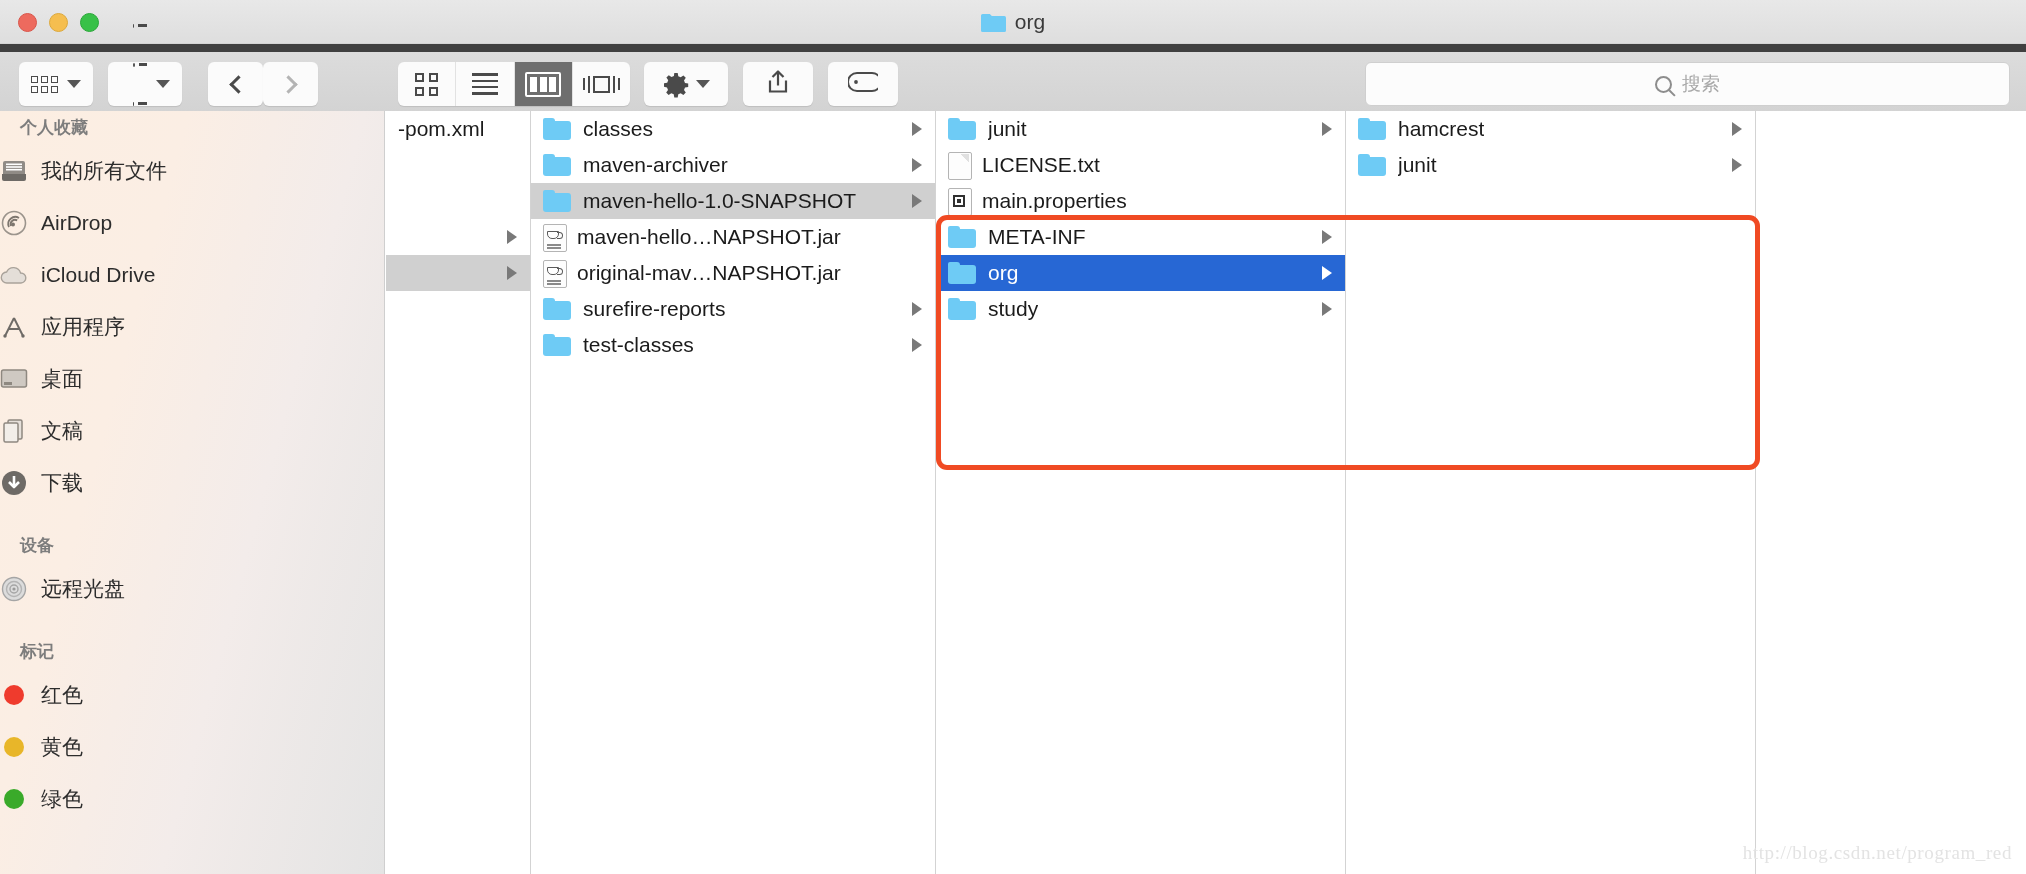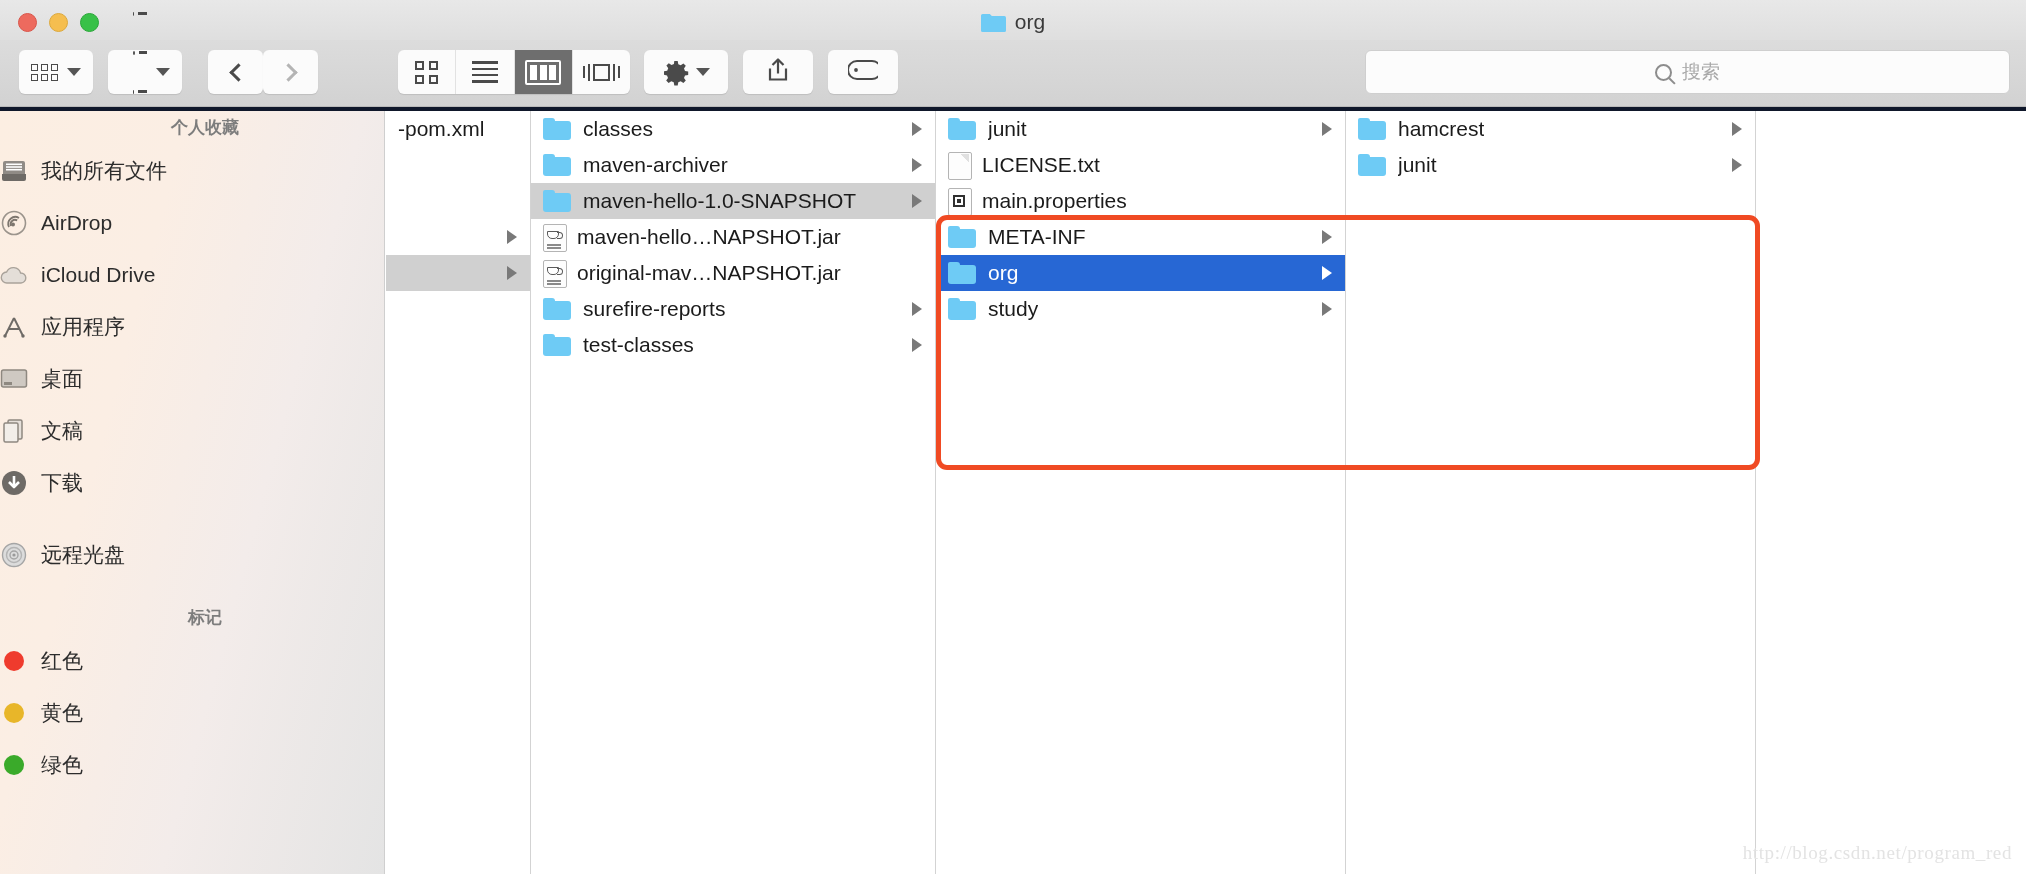--- a/index.html
+++ b/index.html
@@ -6,23 +6,22 @@
   html, body {
     width: 2026px; height: 874px;
     overflow: hidden;
     font-family: "Liberation Sans", "DejaVu Sans", sans-serif;
     background: #ffffff;
   }
 
   #window {
     position: relative;
     width: 2026px; height: 874px;
-    background: #0f172a;
+    background: #404040;
     overflow: hidden;
-    text-align: center;
   }
 
   
   .titlebar {
     position: absolute; left: 0; top: 0;
     width: 2026px; height: 44px;
     background: linear-gradient(to bottom, #e8e8e8 0%, #dedede 100%);
     border-bottom: 1px solid #d4d4d4;
   }
   .traffic {
@@ -39,21 +38,21 @@
     display: flex; align-items: center; justify-content: center;
     gap: 9px;
   }
   .title-folder { width: 25px; height: 19px; position: relative; }
   .title-text {
     font-size: 21px; color: #3a3a3a; letter-spacing: .1px;
   }
 
   
   .toolbar {
-    position: absolute; left: 0; top: 40px;
+    position: absolute; left: 0; top: 52px;
     width: 2026px; height: 67px;
     background: linear-gradient(to bottom, #dcdcdc 0%, #d2d2d2 100%);
     border-bottom: 1px solid #b9b9b9;
   }
   .tb-btn {
     position: absolute;
     background: #fbfbfb;
     border-radius: 6px;
     box-shadow: 0 1px 1px rgba(0,0,0,.10);
     display: flex; align-items: center; justify-content: center;
@@ -160,21 +159,21 @@
   
   .sidebar {
     position: absolute; left: 0; top: 0;
     width: 385px; height: 763px;
     background: linear-gradient(105deg, #fceee2 0%, #fbeee4 32%, #f3ecea 62%, #e4e4e4 100%);
     border-right: 1px solid #cfcfcf;
     overflow: hidden;
   }
   .sb-head {
     font-size: 17px; color: #7d7d7d; font-weight: bold;
-    padding: 0 0 0 26px; height: 34px; line-height: 34px;
+    padding: 0 0 0 20px; height: 34px; line-height: 34px;
   }
   .sb-item {
     height: 52px; display: flex; align-items: center; gap: 13px;
     font-size: 21px; color: #2c2c2c;
   }
   .sb-icon { width: 28px; height: 28px; display:flex; align-items:center;
              justify-content:center; flex: 0 0 28px; }
   .sb-dot { width: 20px; height: 20px; border-radius: 50%; }
   .sb-gap { height: 20px; }
 
@@ -488,20 +487,21 @@
           <span class="sb-icon">
             <svg width="26" height="26" viewBox="0 0 26 26">
               <circle cx="13" cy="13" r="12" fill="#6e6a66"></circle>
               <path d="M13 6v10" stroke="#fff" stroke-width="2.6"></path>
               <path d="M8 12l5 5 5-5" stroke="#fff" stroke-width="2.6" fill="none" stroke-linejoin="round"></path>
             </svg>
           </span>
           <span>下载</span>
         </div>
         <div class="sb-gap"></div>
+        <div class="sb-head">设备</div>
         <div class="sb-item">
           <span class="sb-icon">
             <svg width="26" height="26" viewBox="0 0 26 26">
               <circle cx="13" cy="13" r="11.5" fill="#dcdcdc" stroke="#a5a5a5" stroke-width="1.4"></circle>
               <circle cx="13" cy="13" r="7.5" fill="none" stroke="#b4b4b4" stroke-width="1.4"></circle>
               <circle cx="13" cy="13" r="4" fill="none" stroke="#a5a5a5" stroke-width="1.4"></circle>
               <circle cx="13" cy="13" r="1.6" fill="#9a9a9a"></circle>
             </svg>
           </span>
           <span>远程光盘</span>

